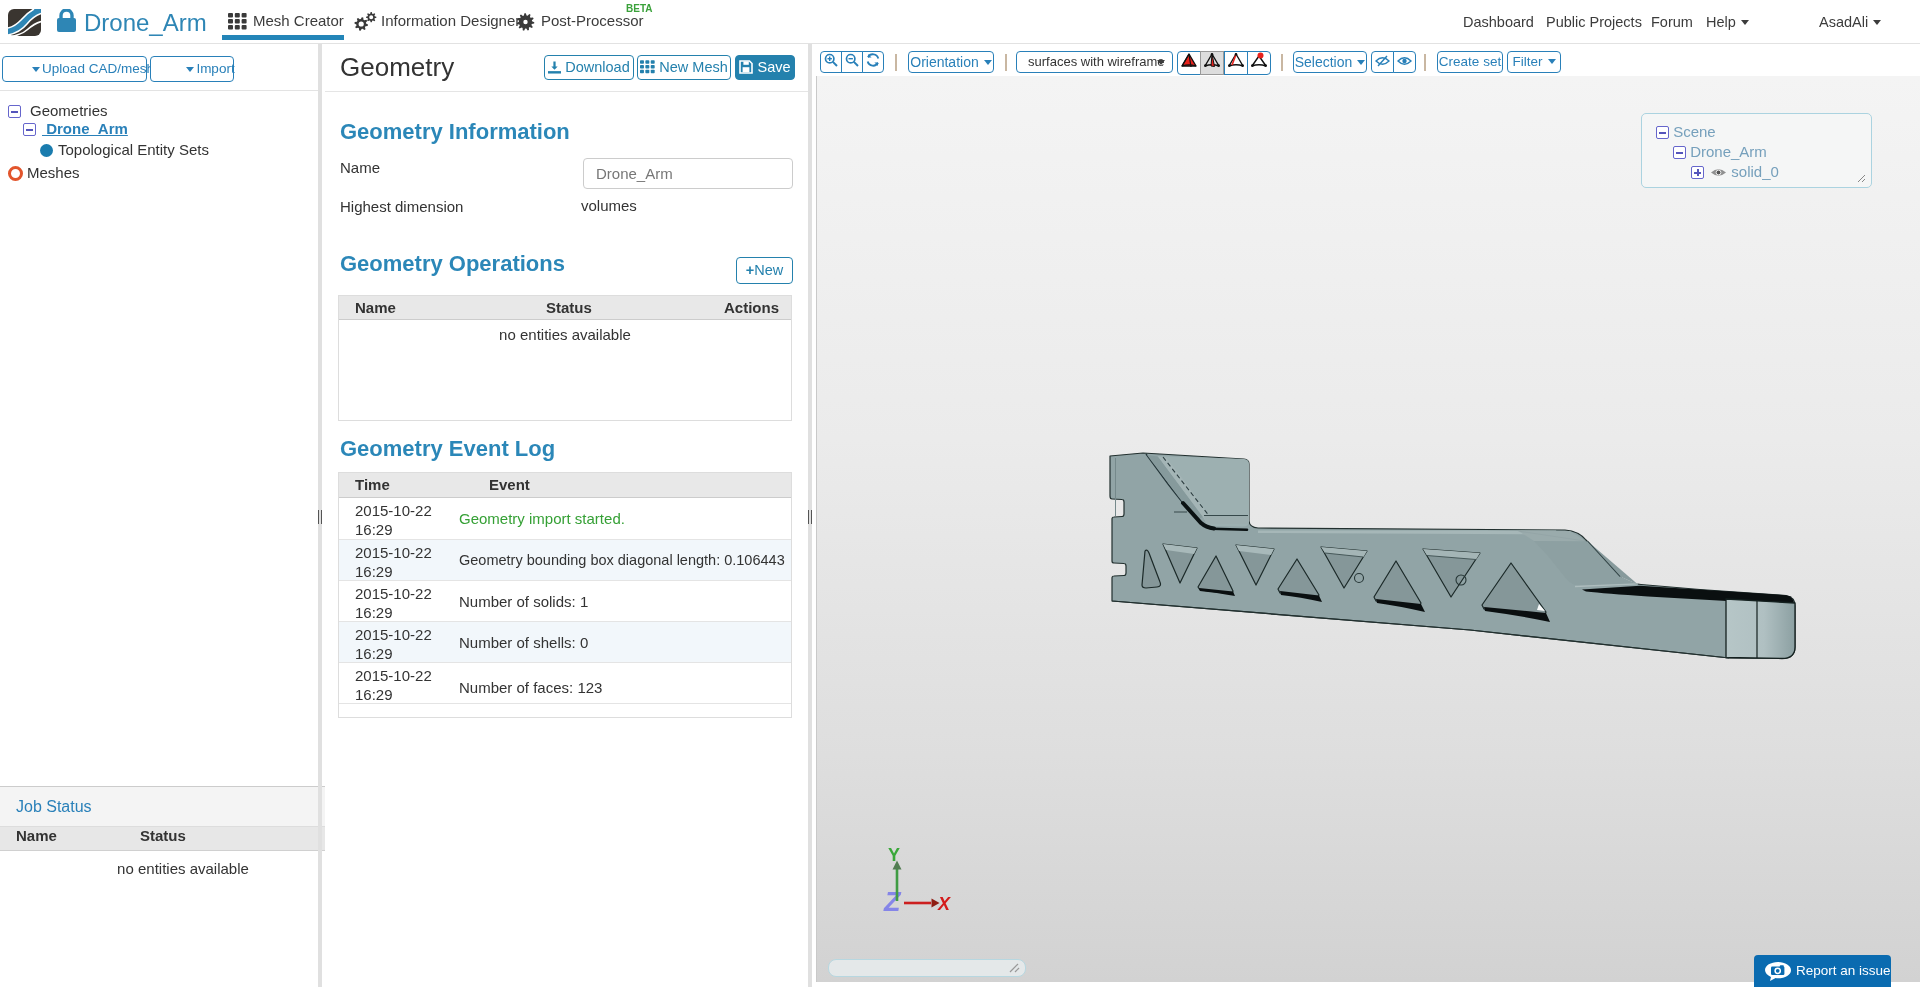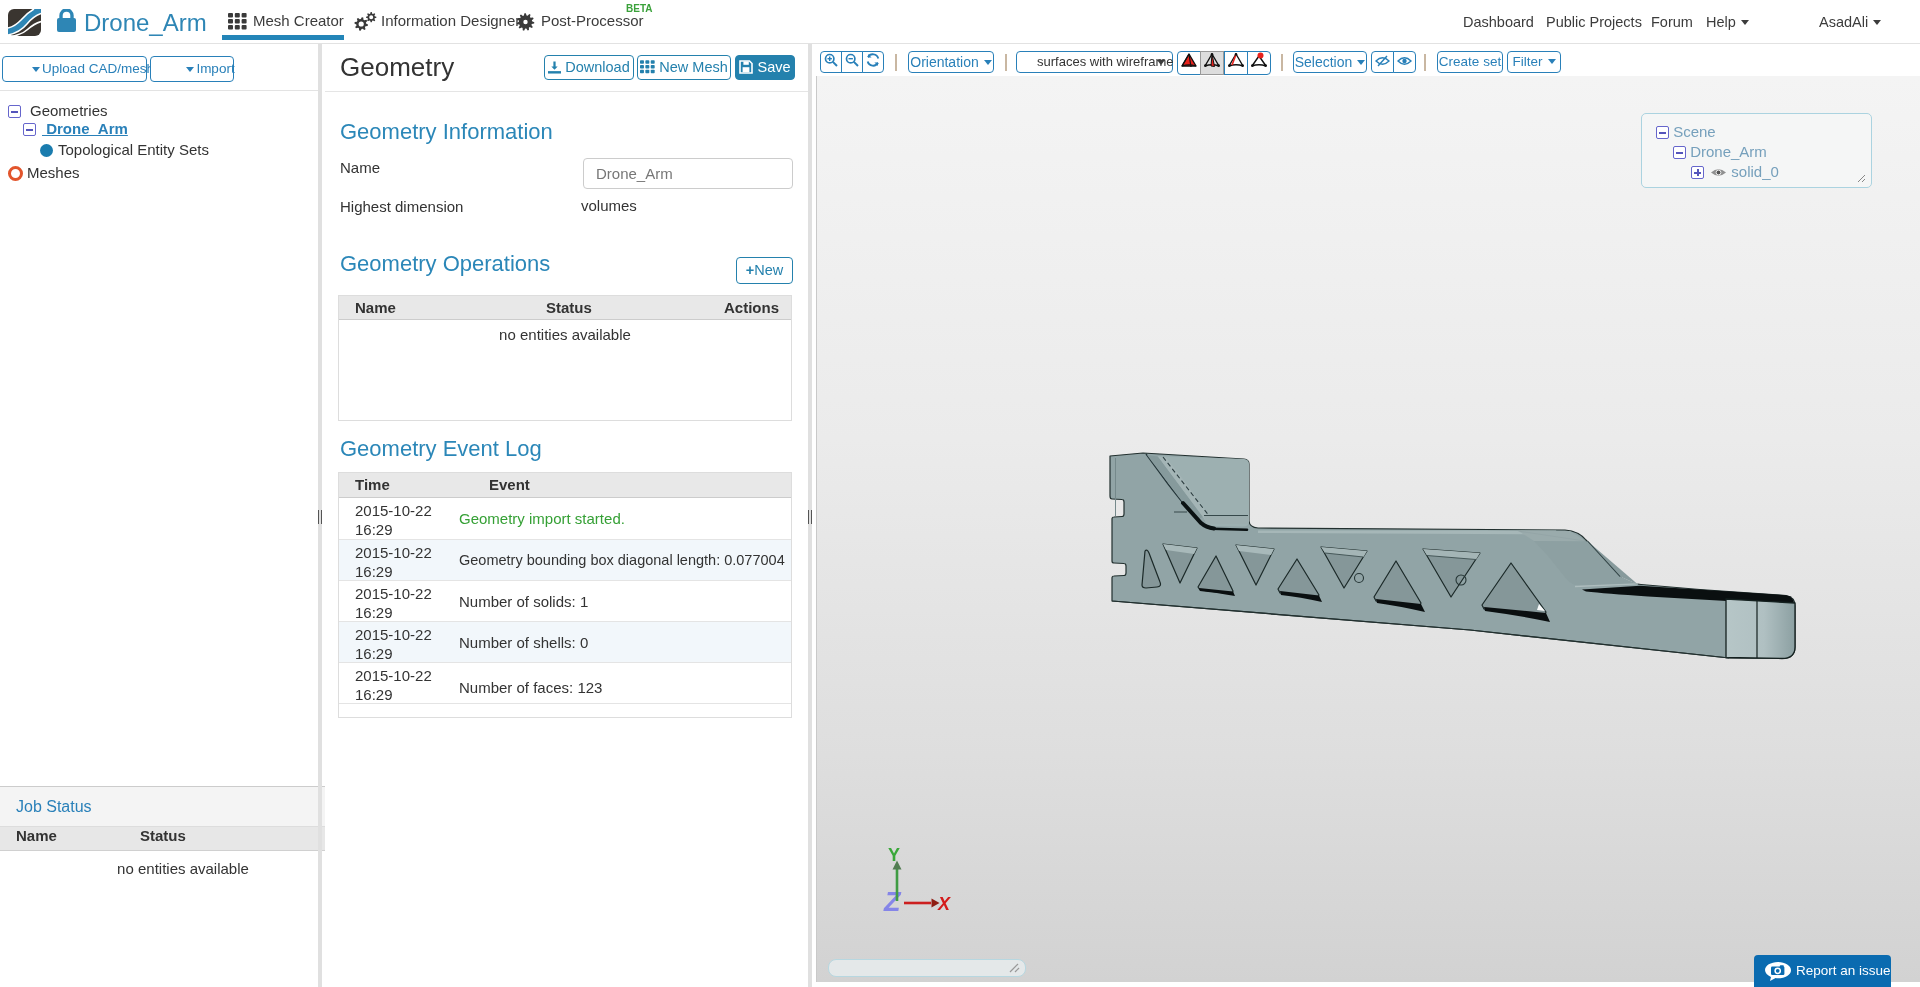--- a/index.html
+++ b/index.html
@@ -33,21 +33,21 @@
 
 .vdiv { position:absolute; top:44px; width:4px; height:943px; background:#e0e0e0; }
 .grip { position:absolute; top:466px; left:0px; width:4px; height:14px; border-left:1px solid #555; border-right:1px solid #555; }
 
 
 #mid { position:absolute; left:325px; top:44px; width:483px; height:943px; background:#fff; }
 #mid h1 { position:absolute; left:15px; top:8px; font-size:26px; font-weight:normal; color:#333; }
 .mbtn { position:absolute; top:11px; height:25px; border:1px solid #2481ad; border-radius:4px; background:#fff; color:#2481ad; font-size:14.5px; line-height:23px; text-align:center; white-space:nowrap; }
 .mbtn.solid { background:#2481ad; color:#fff; }
 #mid .hdivider { position:absolute; left:0; top:47px; width:483px; height:1px; background:#e5e5e5; }
-.sechead { position:absolute; left:15px; font-size:22px; color:#2b87b8; }
+.sechead { position:absolute; left:15px; font-size:22px; color:#2b87b8;font-weight:bold; }
 .flabel { position:absolute; left:15px; font-size:15px; color:#333; }
 .mtable { position:absolute; left:13px; width:454px; border:1px solid #ddd; font-size:15px; color:#333; }
 .mtable .th { background:#e8e8e8; border-bottom:1px solid #ccc; font-weight:bold; }
 .rowalt { background:#f2f7fb; }
 .green { color:#35a035; }
 
 
 #rtoolbar { position:absolute; left:812px; top:44px; width:1108px; height:32px; background:#fff; }
 #viewport { position:absolute; left:816px; top:76px; width:1104px; height:906px; border-left:1px solid #c9c9c9; background:linear-gradient(180deg,#f4f4f4 0%,#ebebeb 40%,#dedede 75%,#d2d2d2 100%); }
 .tbtn { position:absolute; top:7px; height:22px; border:1px solid #2980b9; background:#fff; color:#2980b9; font-size:14.5px; line-height:20px; text-align:center; white-space:nowrap; }
@@ -199,21 +199,21 @@
       <div class="th" style="height:25px;line-height:24px;position:relative">
         <span style="padding-left:16px">Time</span>
         <span style="position:absolute;left:150px">Event</span>
       </div>
       <div class="erow" style="position:relative;height:41px">
         <div style="position:absolute;left:16px;top:3px;line-height:19px">2015-10-22<br>16:29</div>
         <div class="green" style="position:absolute;left:120px;top:12px;white-space:nowrap">Geometry import started.</div>
       </div>
       <div class="erow rowalt" style="position:relative;height:41px;border-top:1px solid #e4e4e4">
         <div style="position:absolute;left:16px;top:3px;line-height:19px">2015-10-22<br>16:29</div>
-        <div style="position:absolute;left:120px;top:12px;white-space:nowrap;font-size:14.5px">Geometry bounding box diagonal length: 0.077004</div>
+        <div style="position:absolute;left:120px;top:12px;white-space:nowrap;font-size:14.5px">Geometry bounding box diagonal length: 0.106443</div>
       </div>
       <div class="erow" style="position:relative;height:41px;border-top:1px solid #e4e4e4">
         <div style="position:absolute;left:16px;top:3px;line-height:19px">2015-10-22<br>16:29</div>
         <div style="position:absolute;left:120px;top:12px;white-space:nowrap">Number of solids: 1</div>
       </div>
       <div class="erow rowalt" style="position:relative;height:41px;border-top:1px solid #e4e4e4">
         <div style="position:absolute;left:16px;top:3px;line-height:19px">2015-10-22<br>16:29</div>
         <div style="position:absolute;left:120px;top:12px;white-space:nowrap">Number of shells: 0</div>
       </div>
       <div class="erow" style="position:relative;height:41px;border-top:1px solid #e4e4e4">
@@ -245,21 +245,21 @@
       <svg width="14" height="14" viewBox="0 0 14 14">
           <path d="M12.3 5.5 A5.6 5.6 0 0 0 2 4.2" fill="none" stroke="#2980b9" stroke-width="1.9"></path>
           <path d="M2 1 v3.6 h3.6 z" fill="#2980b9"></path>
           <path d="M1.7 8.5 A5.6 5.6 0 0 0 12 9.8" fill="none" stroke="#2980b9" stroke-width="1.9"></path>
           <path d="M12 13 v-3.6 h-3.6 z" fill="#2980b9"></path>
         </svg>
     </div>
     <div class="tsep" style="left:83px"></div>
     <div class="tbtn" style="left:96px;width:86px;border-radius:4px;font-size:14px">Orientation<span class="caret blue"></span></div>
     <div class="tsep" style="left:193px"></div>
-    <div class="tbtn" style="left:204px;width:157px;border-radius:4px;color:#333;text-align:left;padding-left:20px;font-size:13px;position:absolute">surfaces with wireframe<span class="caret" style="position:absolute;right:7px;top:8px;margin-left:0"></span></div>
+    <div class="tbtn" style="left:204px;width:157px;border-radius:4px;color:#333;text-align:left;padding-left:11px;font-size:13px;position:absolute">surfaces with wireframe<span class="caret" style="position:absolute;right:7px;top:8px;margin-left:0"></span></div>
 
     <div class="tbtn" style="left:365px;width:24px;height:24px;top:7px;border-radius:4px 0 0 4px">
       <svg width="18" height="18" viewBox="0 0 18 18">
           <path d="M9 2 L16 14 L2 14 Z" fill="#e8221c" stroke="#111" stroke-width="1.4" stroke-linejoin="round"></path>
           <path d="M9 2 L11 15 M9 2 L2 14 M2 14 Q9 11.5 16 14" fill="none" stroke="#111" stroke-width="1.2"></path>
         </svg>
     </div>
     <div class="tbtn" style="left:388px;width:24px;height:24px;top:7px;background:#ddd;border-color:#999">
       <svg width="18" height="18" viewBox="0 0 18 18">
           <path d="M9 2 L16 14 Q9 11.5 2 14 Z" fill="none" stroke="#111" stroke-width="1.4" stroke-linejoin="round"></path>

